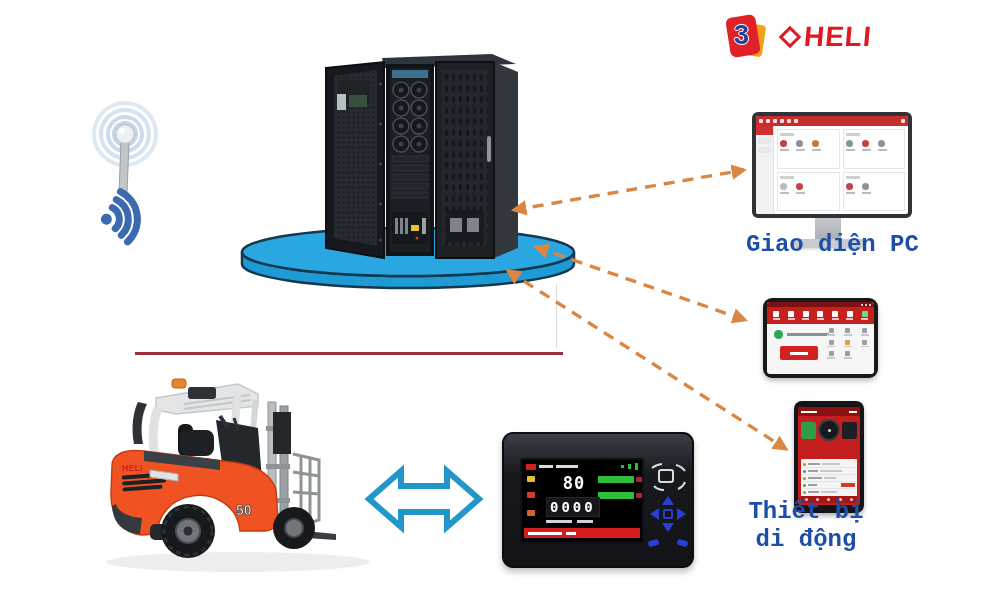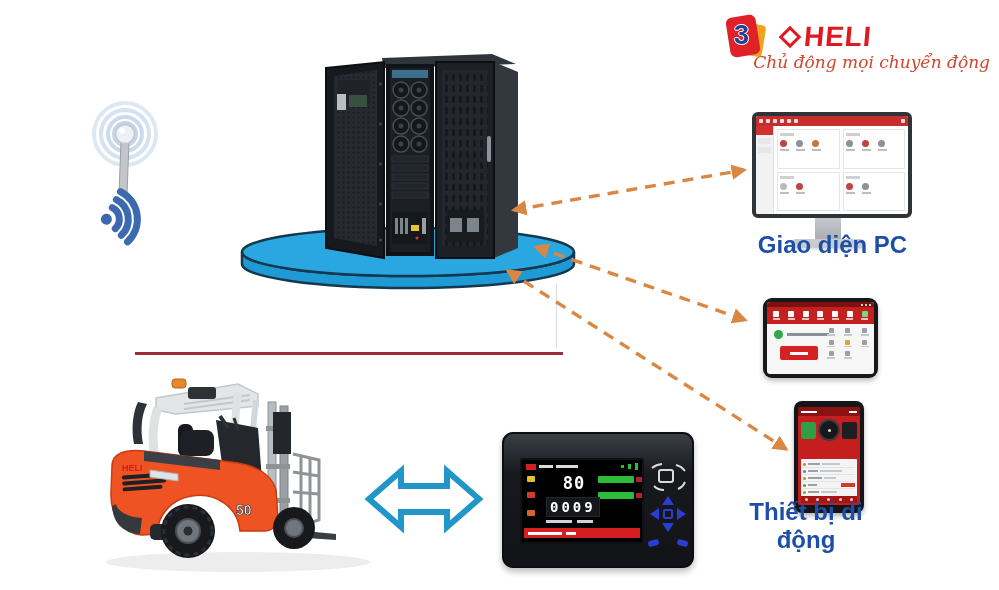--- a/index.html
+++ b/index.html
@@ -15,21 +15,21 @@
   .logo-mark .red{position:absolute;left:2px;top:2px;width:30px;height:40px;background:#e02128;border-radius:6px;transform:rotate(-9deg);}
   .logo-mark .three{position:absolute;left:8px;top:6px;color:#21409a;font-size:27px;font-weight:bold;
      text-shadow:-1px 0 #fff,1px 0 #fff,0 -1px #fff,0 1px #fff;}
   .brand-primary{color:#21409a;font-size:21px;font-weight:bold;letter-spacing:.5px;}
   .brand-diamond{width:10px;height:10px;border:3px solid #e0181f;background:#fff;transform:rotate(45deg);margin:0 6px;}
   .brand-secondary{color:#e0181f;font-size:28px;font-weight:bold;letter-spacing:1px;transform:skewX(-5deg);}
   .tagline{position:absolute;right:2px;top:44px;color:#d2452e;font-size:17px;font-style:italic;
      font-family:"DejaVu Serif",serif;white-space:nowrap;}
 
   
-  .node-label{color:#1d4fa8;font-weight:bold;font-family:Liberation Sans, sans-serif;text-align:center;}
+  .node-label{color:#1d4fa8;font-weight:bold;font-family:Liberation Mono, monospace;text-align:center;}
   .pc-label{left:740px;top:231px;width:185px;font-size:24px;}
   .mobile-label{left:730px;top:498px;width:152px;font-size:24px;line-height:28px;}
 
   
   .monitor{left:752px;top:112px;width:160px;height:142px;}
   .mon-screen{position:absolute;left:0;top:0;width:152px;height:98px;background:#fff;border:4px solid #303338;border-radius:6px;overflow:hidden;}
   .mon-head{height:10px;background:#c62d2d;display:flex;align-items:center;padding:0 3px;gap:3px;}
   .mon-head .hic{width:4px;height:4px;background:#fff;opacity:.85;border-radius:1px;}
   .mon-head .sp{flex:1;}
   .mon-body{display:flex;height:88px;}
@@ -121,21 +121,20 @@
   <div class="abs logo">
     <div class="logo-row">
       <div class="logo-mark">
         <div class="orange"></div>
           <div class="red"></div>
         <div class="three">3</div>
       </div>
       <span class="brand-diamond"></span>
       <span class="brand-secondary">HELI</span>
     </div>
-    <div class="tagline">Chủ động mọi chuyển động</div>
   </div>
 
   <svg class="abs" style="left:86px;top:90px;" width="78" height="116" viewBox="0 0 78 116">
     <g fill="none" stroke="#c3d5e8" stroke-width="4">
       <circle cx="39" cy="44" r="31" opacity=".55"></circle>
       <circle cx="39" cy="44" r="24" opacity=".7"></circle>
       <circle cx="39" cy="44" r="17" opacity=".85"></circle>
       <circle cx="39" cy="44" r="11"></circle>
     </g>
     <polygon points="35,52 43,52 41,104 33,104" fill="#c2c6cb" stroke="#9aa0a5" stroke-width="1"></polygon>
@@ -552,21 +551,21 @@
           <span class="g" style="height:7px"></span>
       </div>
       <div class="du-iconcol">
         <i style="top:16px;background:#e1c12e"></i>
         <i style="top:32px;background:#d23a2a"></i>
         <i style="top:50px;background:#d2652a"></i>
       </div>
       <div class="du-speed">80</div>
       <div class="du-bar" style="top:16px"></div>
       <div class="du-bar" style="top:32px"></div>
-      <div class="du-odo">0009</div>
+      <div class="du-odo">0000</div>
       <div class="du-textrow">
           <i style="width:26px"></i>
           <i style="width:16px"></i>
         </div>
       <div class="du-alert">
         <i style="width:34px"></i>
           <i style="width:10px"></i>
       </div>
     </div>
     <div class="du-right">

